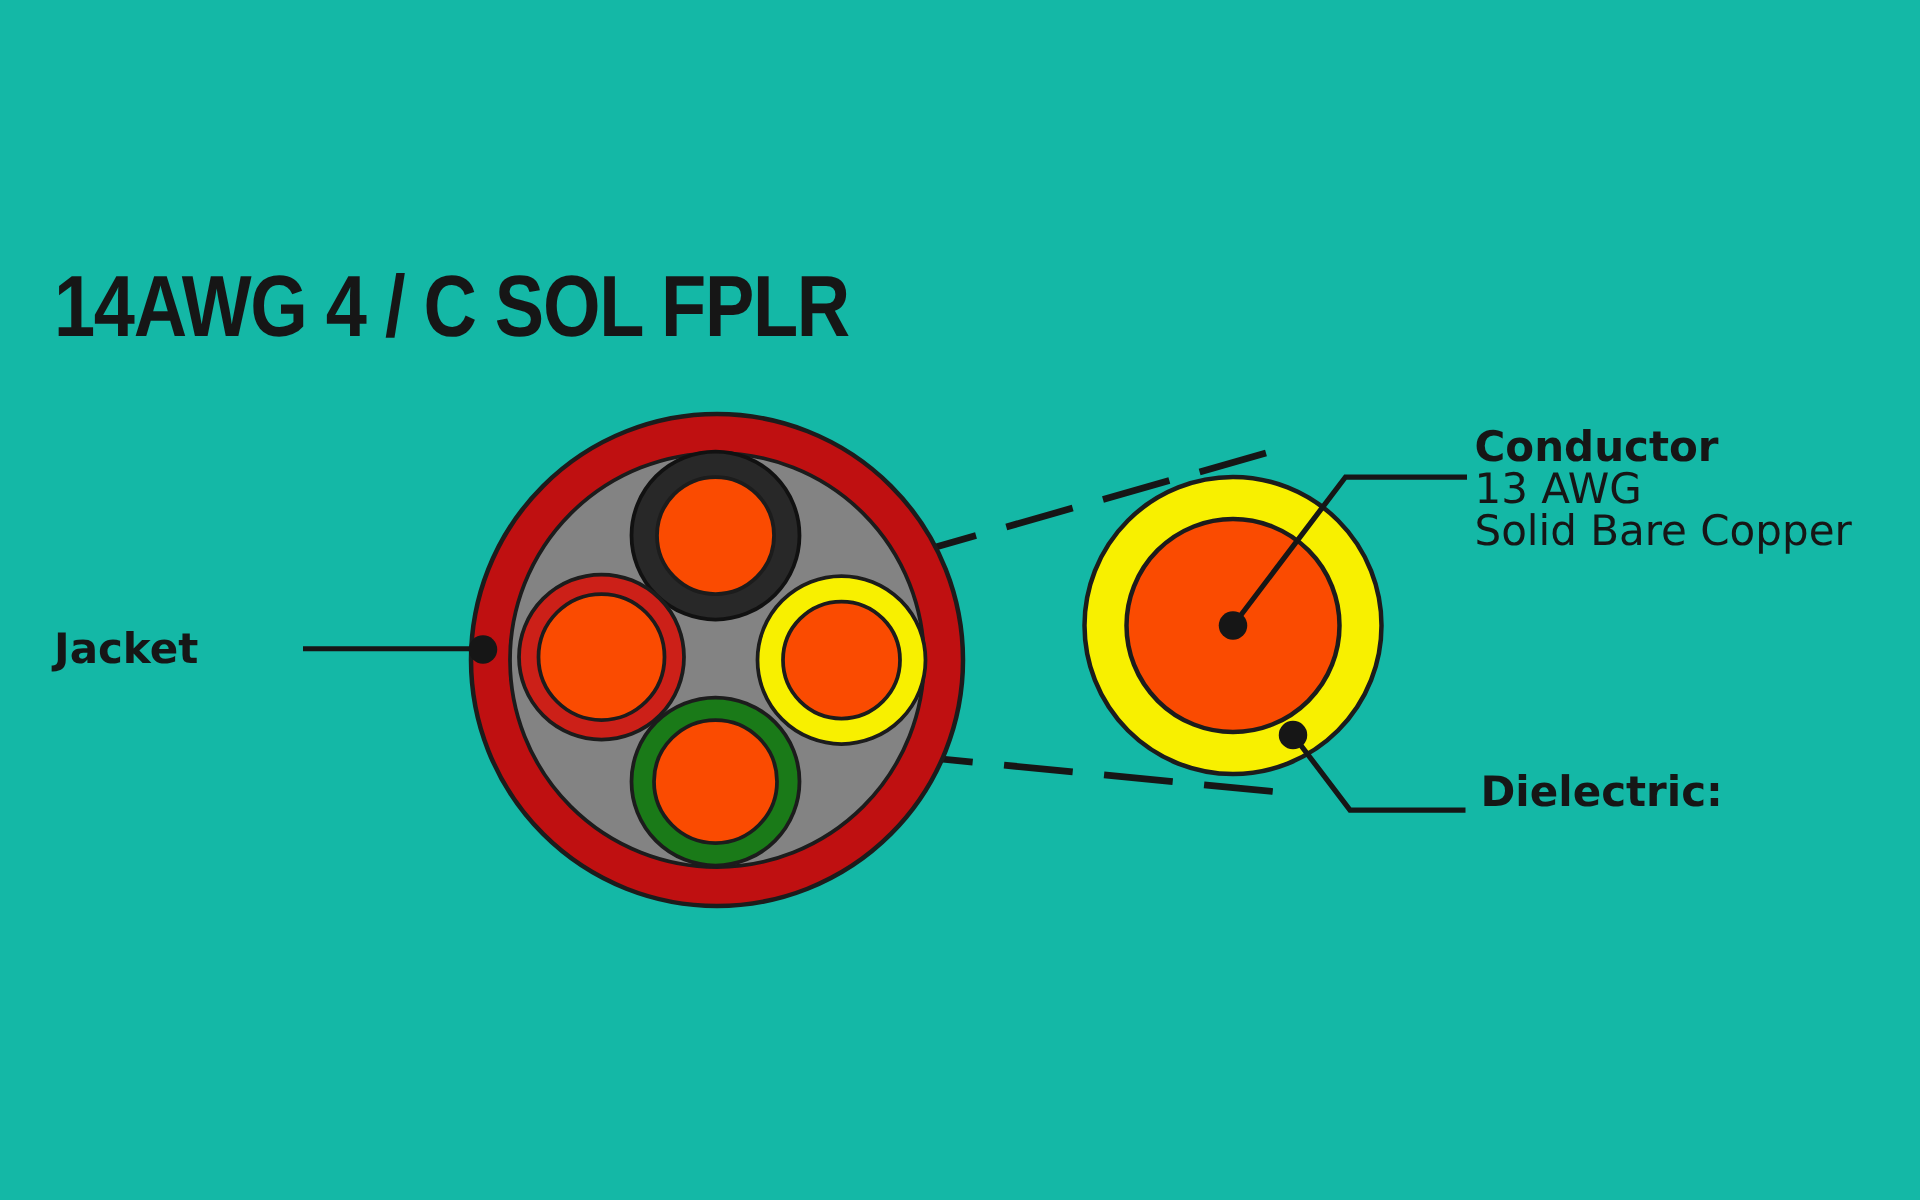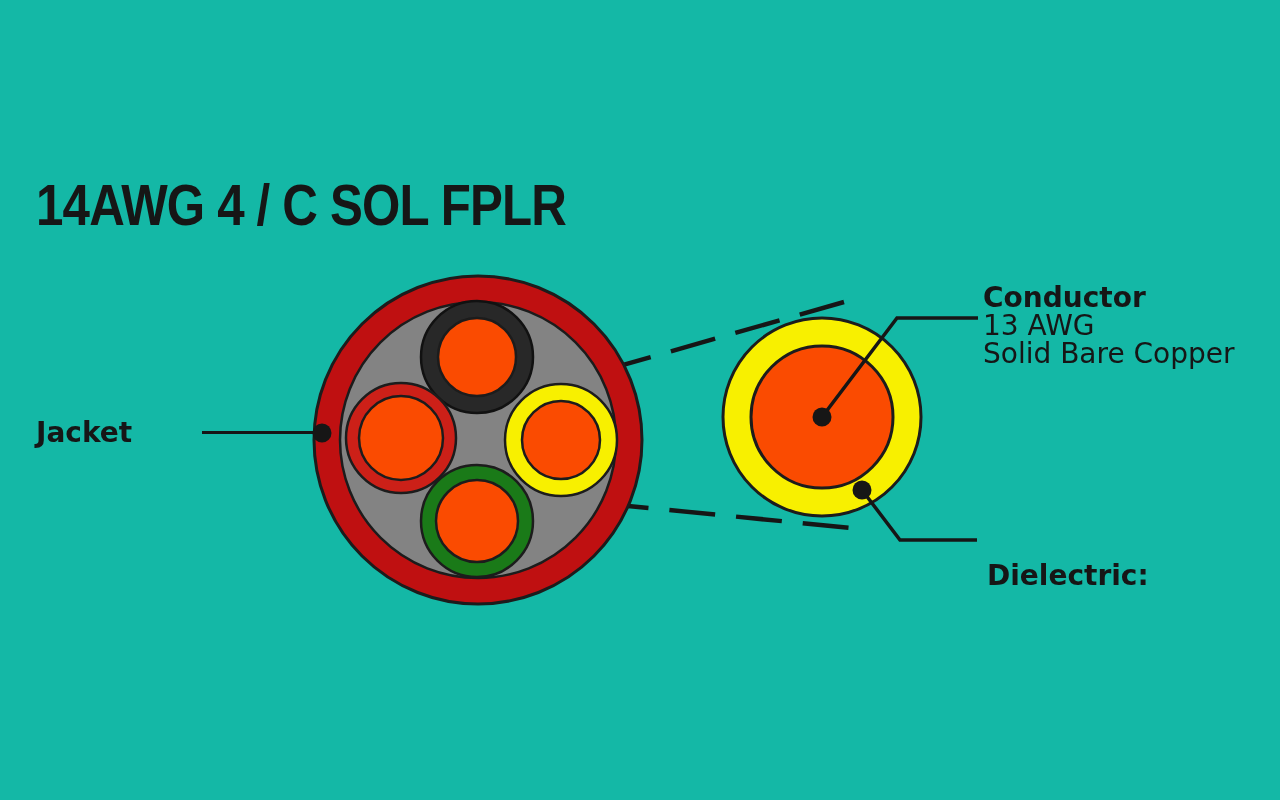--- a/index.html
+++ b/index.html
@@ -18,21 +18,21 @@
     letter-spacing:-1px;color:#161616;white-space:nowrap;
     transform:scaleX(0.85);transform-origin:left center;
   }
   .callout-label{
     position:absolute;
     font-size:28px;line-height:28px;color:#161616;white-space:nowrap;
   }
   .callout-label .heading{font-weight:bold;}
   .label-jacket{left:36px;top:419px;}
   .label-conductor{left:983px;top:284px;}
-  .label-dielectric{left:987px;top:514px;margin-top:48px;}
+  .label-dielectric{left:987px;top:514px;}
 </style>
 </head>
 <body>
 
 <div class="stage">
 
   <div class="page-title">14AWG 4 / C SOL FPLR</div>
 
   <svg class="diagram-svg" viewBox="0 0 1280 800">
 

